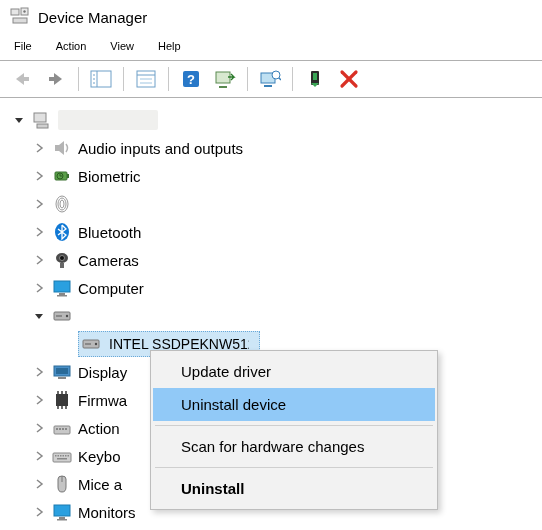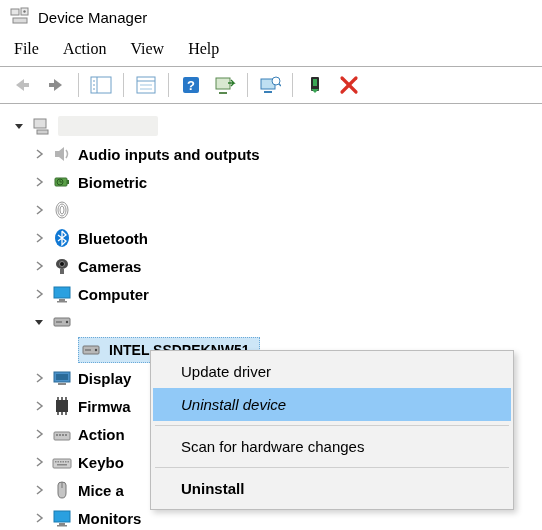--- a/index.html
+++ b/index.html
@@ -24,22 +24,21 @@
     width: 20px; height: 20px;
     display: flex; align-items: center; justify-content: center;
   }
   .title-text {
     font-size: 15px;
   }
   .menu-bar {
     display: flex;
     gap: 24px;
     padding: 6px 14px 8px 14px;
-    font-size: 16px;
-    font-family: Liberation Serif, serif;
+    font-size: 11px;
   }
   .menu-item { cursor: default; }
   .hr {
     border: none;
     border-top: 1px solid #b0b0b0;
     margin: 0;
   }
   .toolbar {
     display: flex;
     align-items: center;
@@ -77,21 +76,20 @@
     flex-shrink: 0;
   }
   .dev-icon {
     width: 20px; height: 20px;
     display: flex; align-items: center; justify-content: center;
     flex-shrink: 0;
   }
   .label {
     white-space: nowrap;
     font-size: 15px;
-    font-weight: bold;
   }
   .root-computer-label {
     background: #f0f0ee;
     width: 100px; height: 20px;
     border-radius: 2px;
   }
   .selected-item {
     display: flex;
     align-items: center;
     gap: 8px;
@@ -100,35 +98,34 @@
     padding: 2px 10px 2px 2px;
     height: 26px;
   }
   .selected-item .label { font-size: 14px; }
   .truncated { overflow: hidden; text-overflow: clip; }
   
   .context-menu {
     position: absolute;
     left: 150px;
     top: 350px;
-    width: 364px;
+    width: 288px;
     background: #f2f2f2;
     border: 1px solid #bdbdbd;
     box-shadow: 3px 3px 6px rgba(0,0,0,0.18);
     padding: 4px 2px;
     z-index: 10;
   }
   .ctx-item {
     padding: 8px 16px 8px 28px;
     font-size: 15px;
     cursor: default;
   }
   .ctx-item.highlight {
     background: #91c9f7;
-    font-style: italic;
   }
   .ctx-sep {
     height: 1px;
     background: #cfcfcf;
     margin: 4px 2px;
   }
   .ctx-item.bold { font-weight: 700; }
 </style>
 </head>
 <body>

